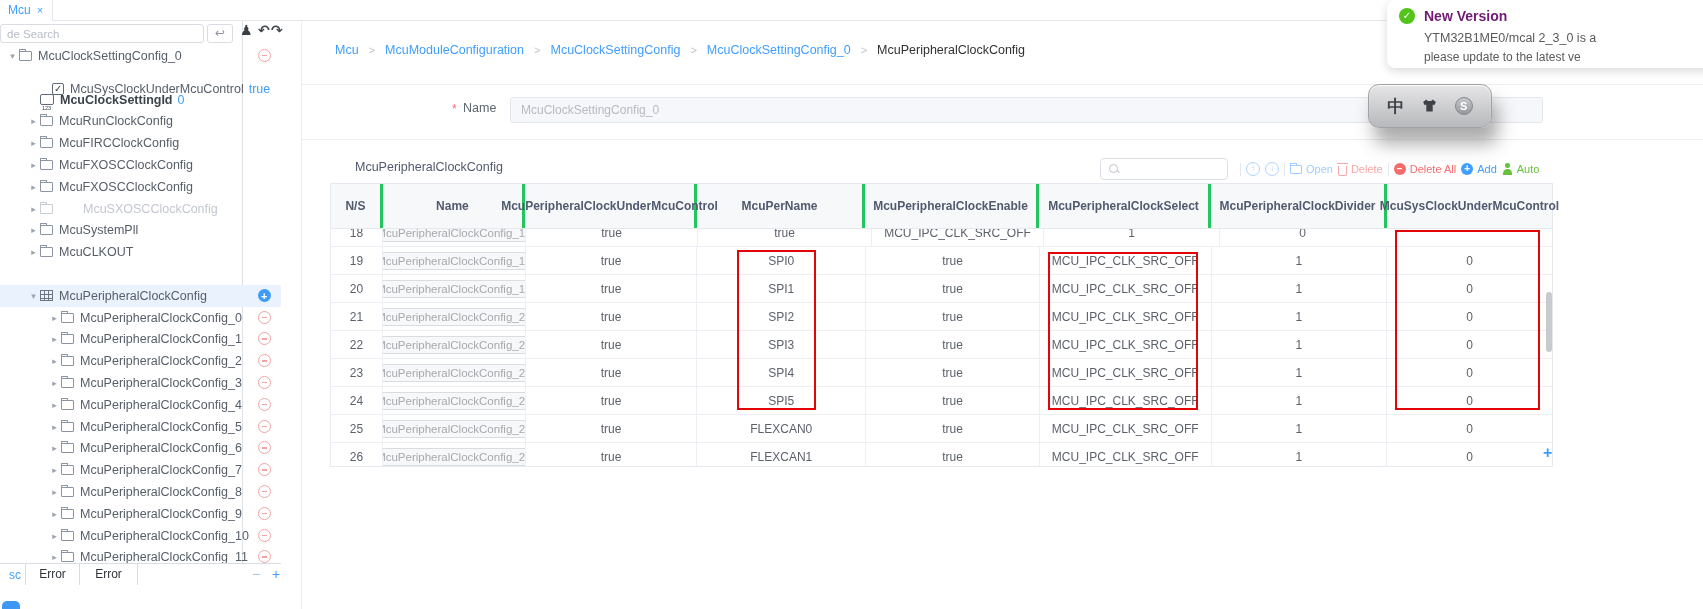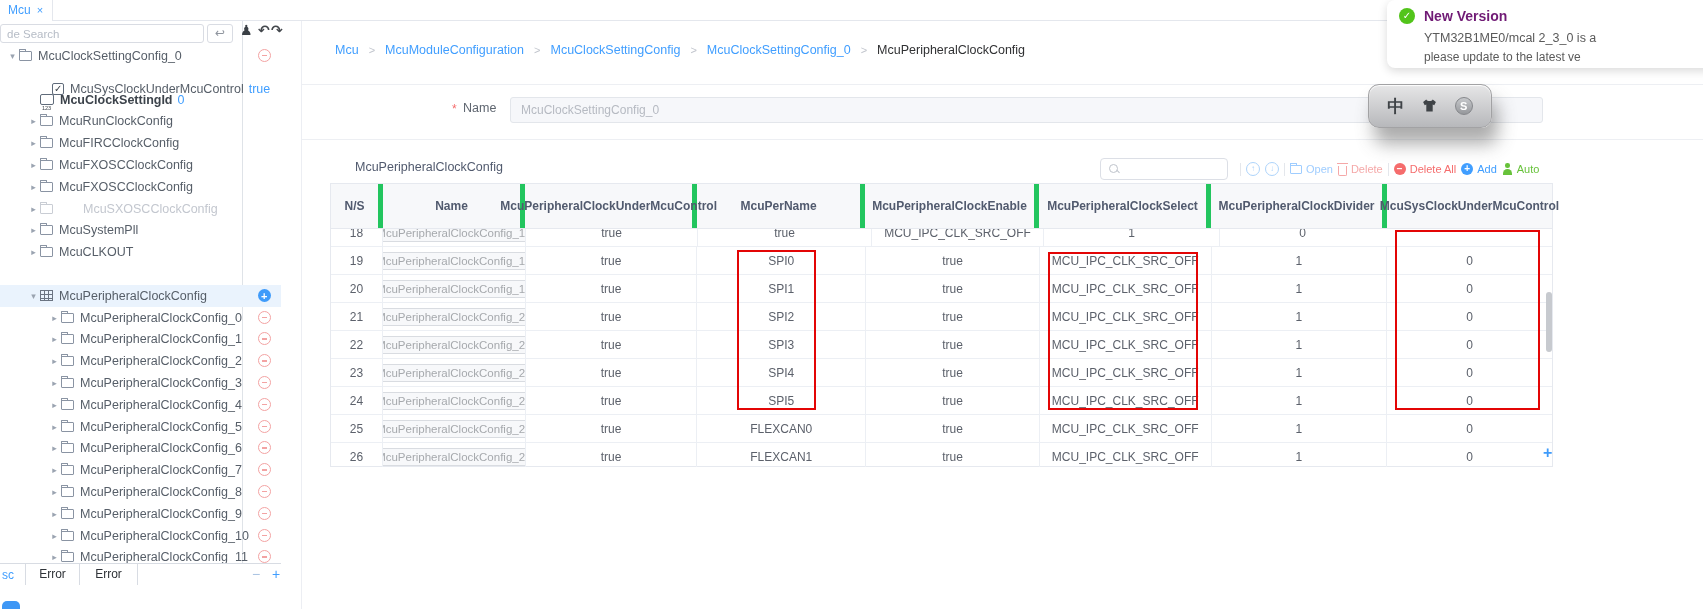--- a/index.html
+++ b/index.html
@@ -38,21 +38,21 @@
   .num-icon { width:14px; height:11px; border:1.2px solid #5f6b7a; border-radius:2px; position:relative; }
   .num-icon::after { content:"123"; position:absolute; left:1px; top:2px; font-size:5.5px; color:#3c434b; letter-spacing:0; }
   .grid-icon { width:13px; height:11px; border:1px solid #6b7482;
     background-image:repeating-linear-gradient(to right,transparent 0 3px,#6b7482 3px 4px),repeating-linear-gradient(to bottom,transparent 0 3px,#6b7482 3px 4px); }
   .minus-badge { position:absolute; right:10px; top:4px; width:13px; height:13px; border:1px solid #f3a3a3; border-radius:50%; }
   .minus-badge::after { content:""; position:absolute; left:3px; top:5px; width:5px; height:1.4px; background:#f3a3a3; }
   .plus-badge { position:absolute; right:10px; top:4px; width:13px; height:13px; background:#3f9bfa; border-radius:50%; }
   .plus-badge::after { content:"+"; position:absolute; left:3px; top:-4px; color:#fff; font-size:11px; font-weight:bold; }
 
   #side-bottom { position:absolute; left:0; top:542px; width:281px; height:46px; background:#fff; border-top:1px solid #d8dce3; }
-  #sc-tab { position:absolute; left:2px; top:4px; color:#409eff; font-size:12px; }
+  #sc-tab { position:absolute; left:9px; top:4px; color:#409eff; font-size:12px; }
   .btab { position:absolute; top:0; height:21px; border-right:1px solid #d8dce3; line-height:21px; text-align:center; font-size:12px; color:#2f3338; background:#fff; }
   #btab-info  { left:25px; width:55px; border-left:1px solid #d8dce3; }
   #btab-error { left:80px; width:58px; }
   #bminus { position:absolute; left:252px; top:2px; color:#a9c3e2; font-size:14px; }
   #bplus  { position:absolute; left:272px; top:2px; color:#409eff; font-size:14px; }
   #blue-logo { position:absolute; left:2px; top:580px; width:18px; height:18px; border-radius:5px; background:#3e97f5; }
 
   
   #main-vline { position:absolute; left:301px; top:21px; width:1px; height:588px; background:#eceef3; }
   #hline1 { position:absolute; left:302px; top:84px; width:1401px; height:1px; background:#edeff3; }
@@ -104,21 +104,21 @@
   .dot.r { background:#f56c6c; } .dot.b { background:#409eff; }
   .dot::after { position:absolute; left:0; top:0; width:12px; text-align:center; line-height:11px; color:#fff; font-size:10px; font-weight:bold; }
   .dot.r::after { content:"−"; } .dot.b::after { content:"+"; }
   .person-icon { width:11px; height:12px; position:relative; }
   .person-icon::before { content:""; position:absolute; left:3.5px; top:0; width:4.5px; height:4.5px; border-radius:50%; background:#67c23a; }
   .person-icon::after { content:""; position:absolute; left:1px; top:5.5px; width:9px; height:6px; border-radius:5px 5px 0 0; background:#67c23a; }
 
   
   #tbl { position:absolute; left:330px; top:183px; width:1223px; height:284px; border:1px solid #e6e9ef; background:#fff; }
   #thead { position:absolute; left:0; top:0; width:100%; height:45px; background:#f7f8fa; display:flex; border-bottom:1px solid #e6e9ef; }
-  .th { border-right:5px solid #22c55e; display:flex; align-items:center; justify-content:center; text-align:center; font-weight:bold; font-size:12px; color:#515a6e; padding:2px 14px; line-height:1.5; }
+  .th { border-right:3px solid #22c55e; display:flex; align-items:center; justify-content:center; text-align:center; font-weight:bold; font-size:12px; color:#515a6e; padding:2px 14px; line-height:1.5; }
   .th:last-child { border-right:none; }
   #tbody { position:absolute; left:0; top:45px; width:100%; height:238px; overflow:hidden; }
   .trow { display:flex; height:28px; border-bottom:1px solid #eceff4; }
   .trow:first-child { margin-top:-10px; }
   .td { border-right:1px solid #eceff4; display:flex; align-items:center; justify-content:center; font-size:12px; color:#5c616b; overflow:hidden; }
   .td:last-child { border-right:none; }
   .name-box { border:1px solid #d9dce1; background:#f7f8fa; border-radius:3px; color:#a6a9ad; font-size:11.5px; padding:2px 10px; white-space:nowrap; }
 
   .hl-box { position:absolute; border:2px solid #e30505; z-index:40; }
   #hl-a { left:737px; top:250px; width:79px;  height:160px; }

